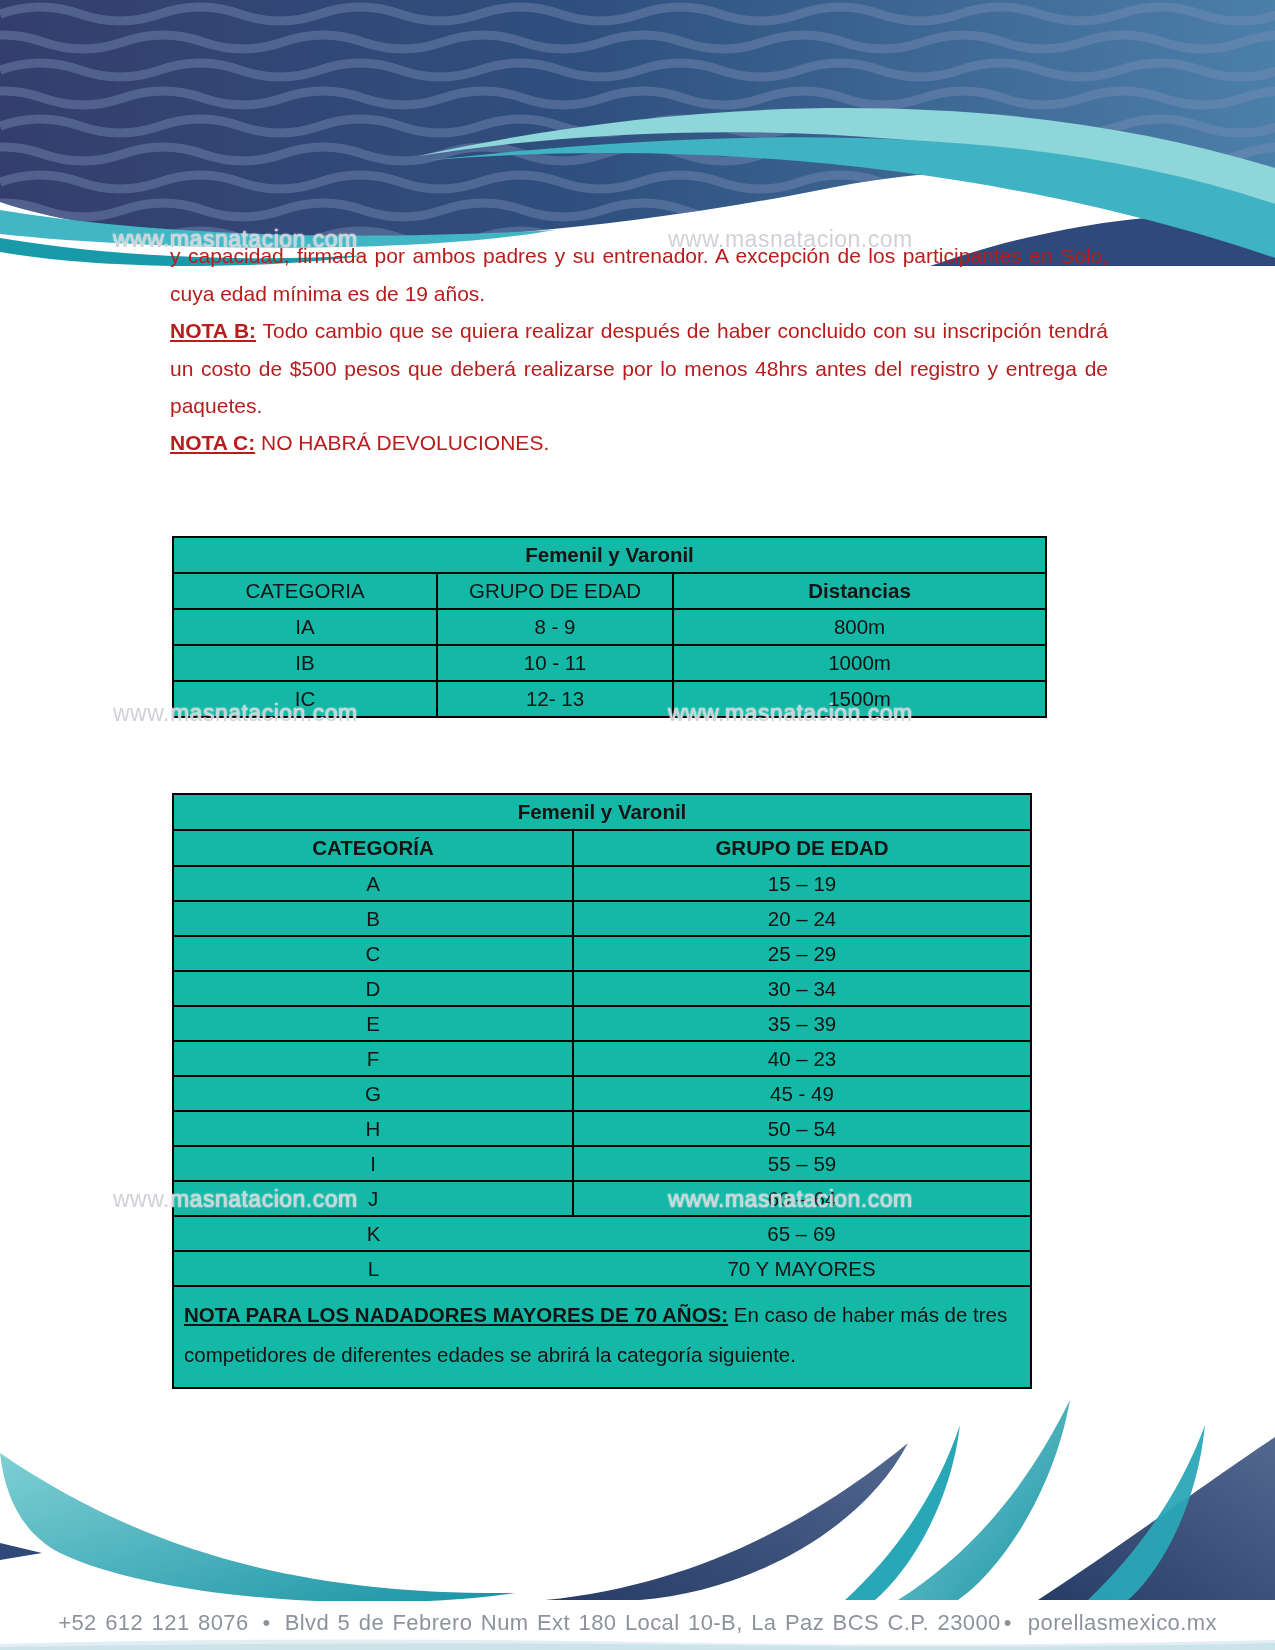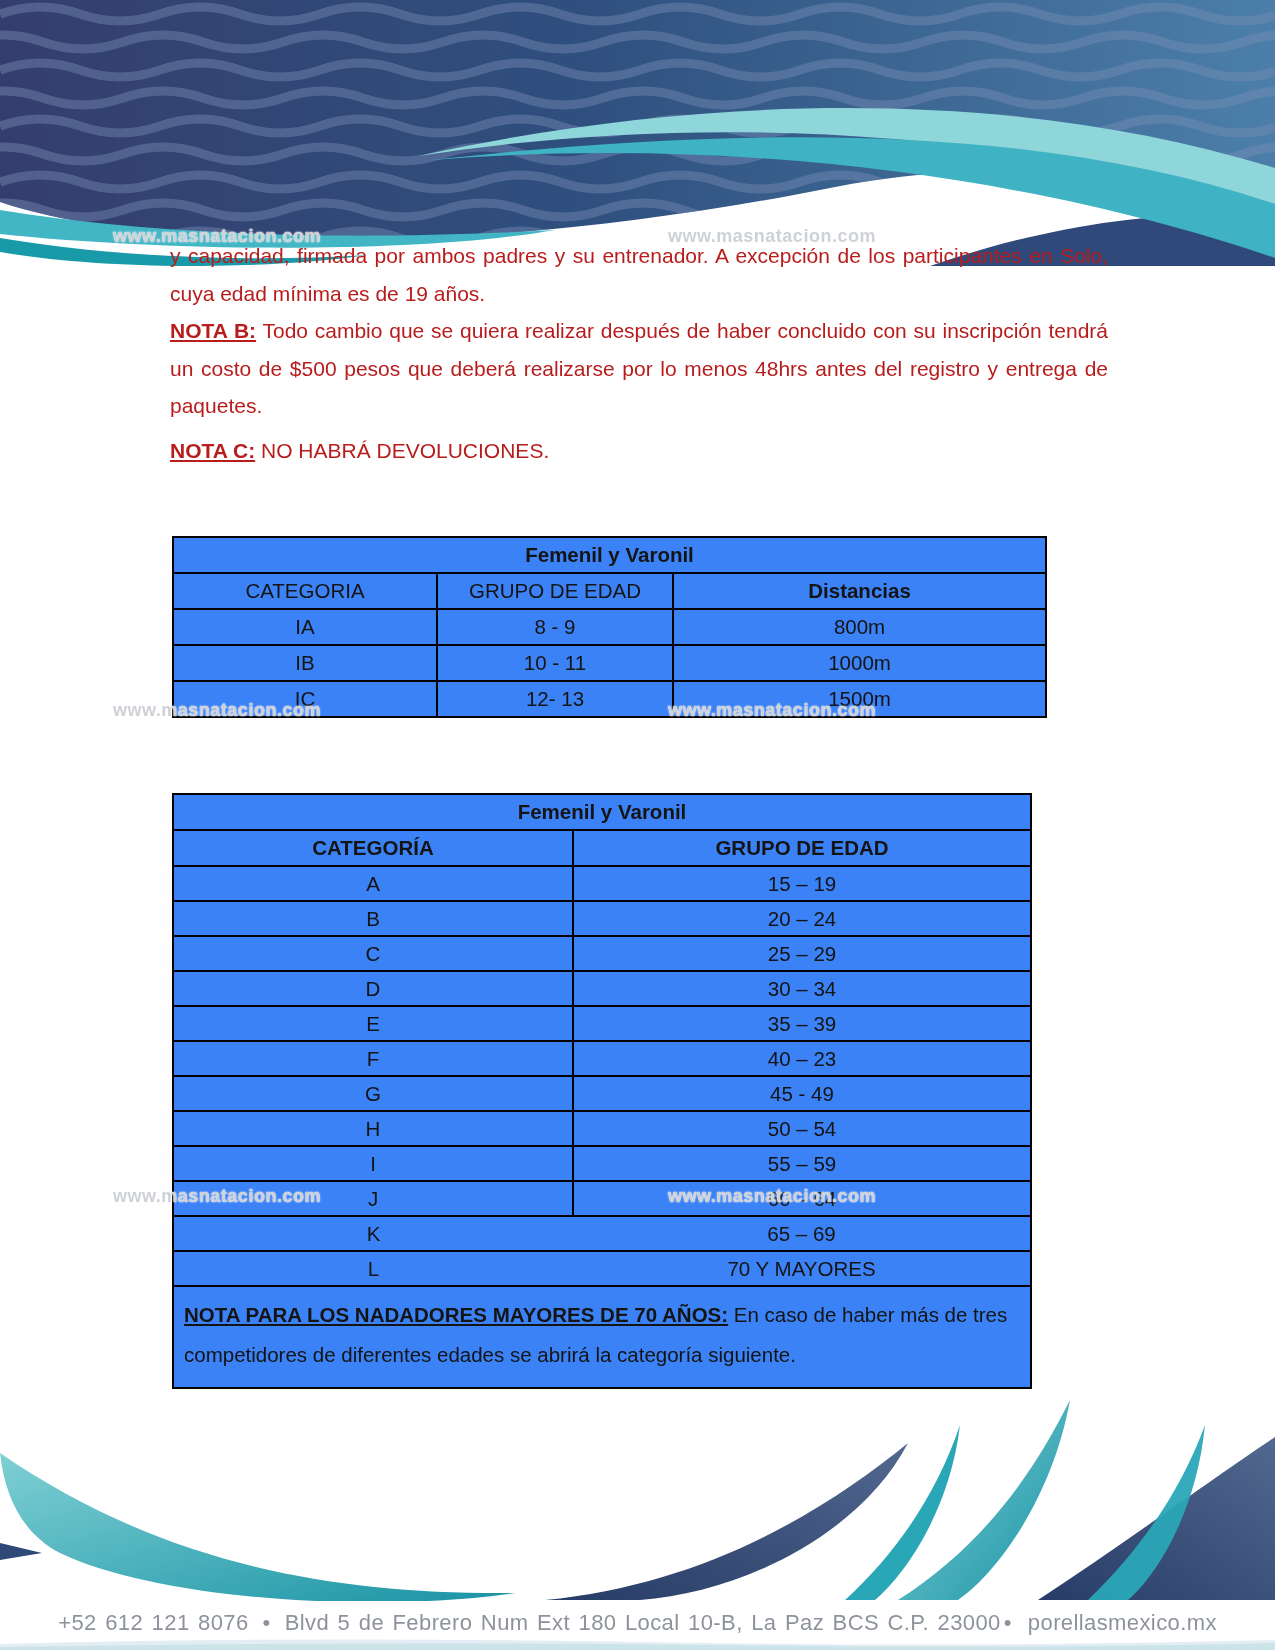--- a/index.html
+++ b/index.html
@@ -6,37 +6,37 @@
   html,body { background:#ffffff; }
   .page { position:relative; width:1275px; height:1650px; margin:0 auto; background:#fff;
           overflow:hidden; font-family:"Liberation Sans", sans-serif; color:#141414; }
 
   .header-art { position:absolute; top:0; left:0; width:1275px; height:266px; }
   .footer-art { position:absolute; top:1395px; left:0; width:1275px; height:206px; }
   .bottom-edge { position:absolute; bottom:0; left:0; width:1275px; height:16px; }
   .header-art svg, .footer-art svg, .bottom-edge svg { display:block; width:100%; height:100%; }
 
   .wm { position:absolute; left:0; width:1275px; height:32px; z-index:5; }
-  .wm span { position:absolute; font-size:18px; font-weight:bold; letter-spacing:.5px; white-space:nowrap;
+  .wm span { position:absolute; font-size:23px; font-weight:normal; letter-spacing:.5px; white-space:nowrap;
              color:rgba(198,201,207,.85); text-shadow:0 0 2px rgba(255,255,255,.95), 0 0 1px #fff; }
   .wm-left  { left:113px; }
   .wm-right { left:668px; }
   .wm1 { top:226px; } .wm2 { top:700px; } .wm3 { top:1186px; }
 
   .doc { position:absolute; left:170px; width:938px; font-size:21px; line-height:37.5px; color:#b91c1c; }
   .p1 { top:237px; text-align:justify; }
   .p2 { top:312px; text-align:justify; }
-  .p3 { top:424px;margin-top:8px; }
+  .p3 { top:424px; }
   .nota-label { font-weight:bold; text-decoration:underline; }
 
   .sec-title { position:absolute; text-align:center; font-weight:bold; font-size:21.5px; color:#101010; }
   .h-inf { left:172px; width:873px; top:456px; }
   .h-km  { left:172px; width:858px; top:759px; }
 
-  table { border-collapse:collapse; position:absolute; background:#3b82f6; table-layout:fixed; z-index:1; }
+  table { border-collapse:collapse; position:absolute; background:#14b8a6; table-layout:fixed; z-index:1; }
   .t1 { left:172px; top:536px; width:873px; }
   .t2 { left:172px; top:793px; width:858px; }
   td { border:2px solid #000; font-size:20.5px; text-align:center; vertical-align:middle;
        font-weight:normal; padding:0 4px; color:#141414; }
   .t1 tr, .t2 tr { height:36px; }
   .t2 tr.r { height:35px; }
   .bold { font-weight:bold; }
   .t2 tr.nodiv td:first-child { border-right:none; }
   .t2 tr.nodiv td:last-child  { border-left:none; }
   .note-cell { text-align:left; padding:8px 10px 12px 10px; line-height:40px;border-radius:12px; }

